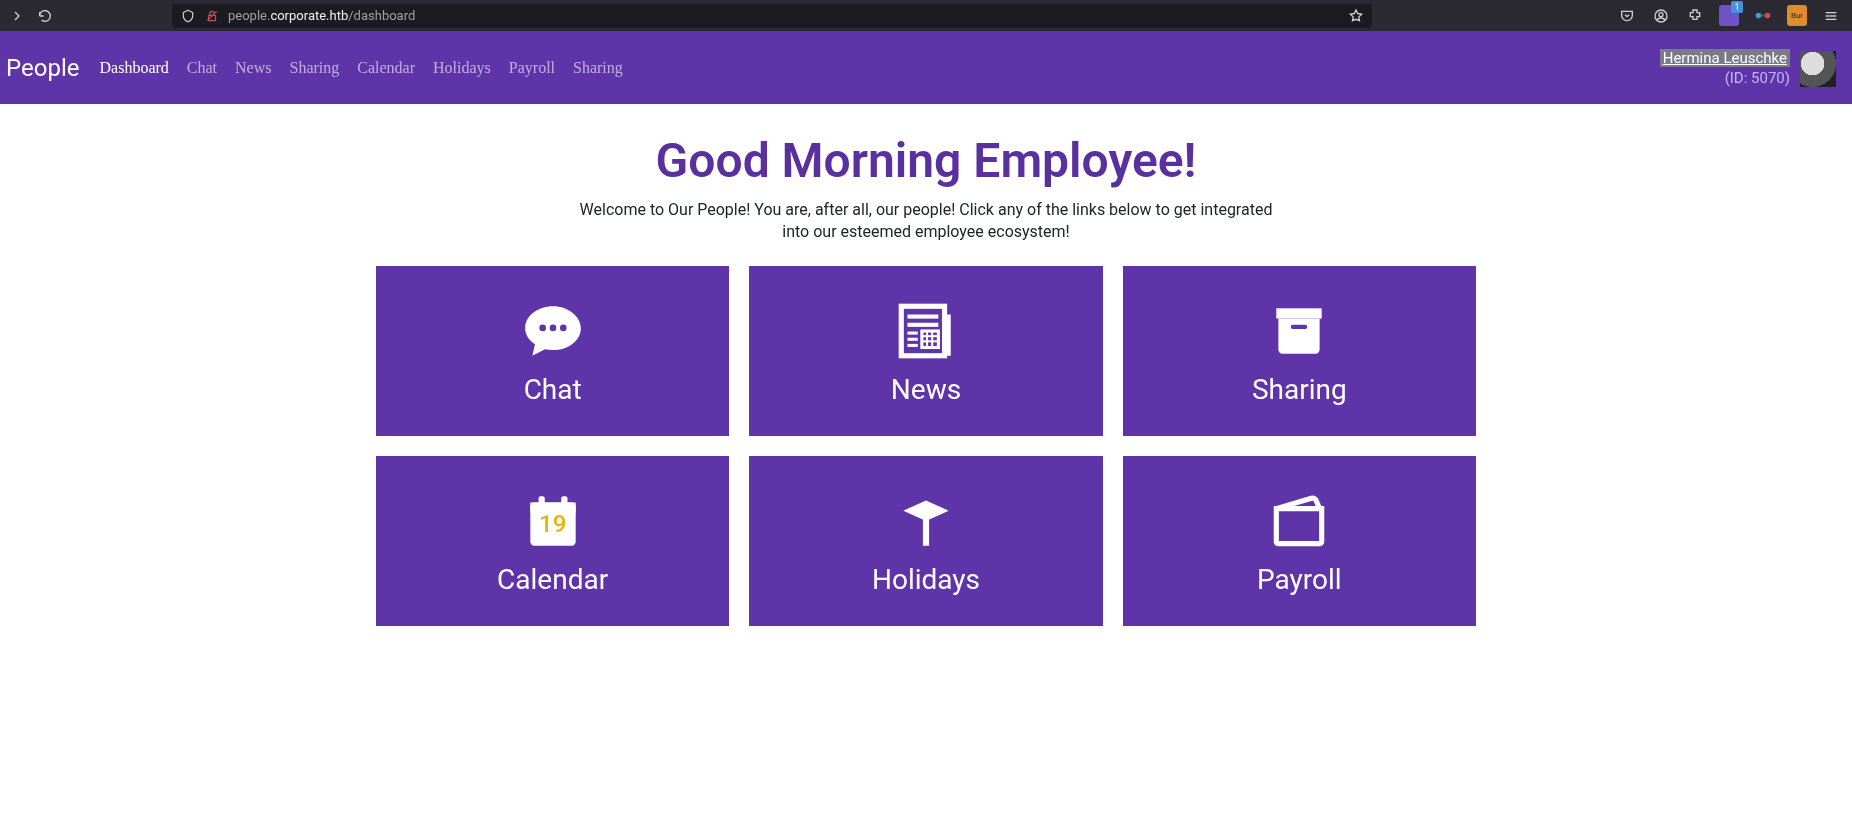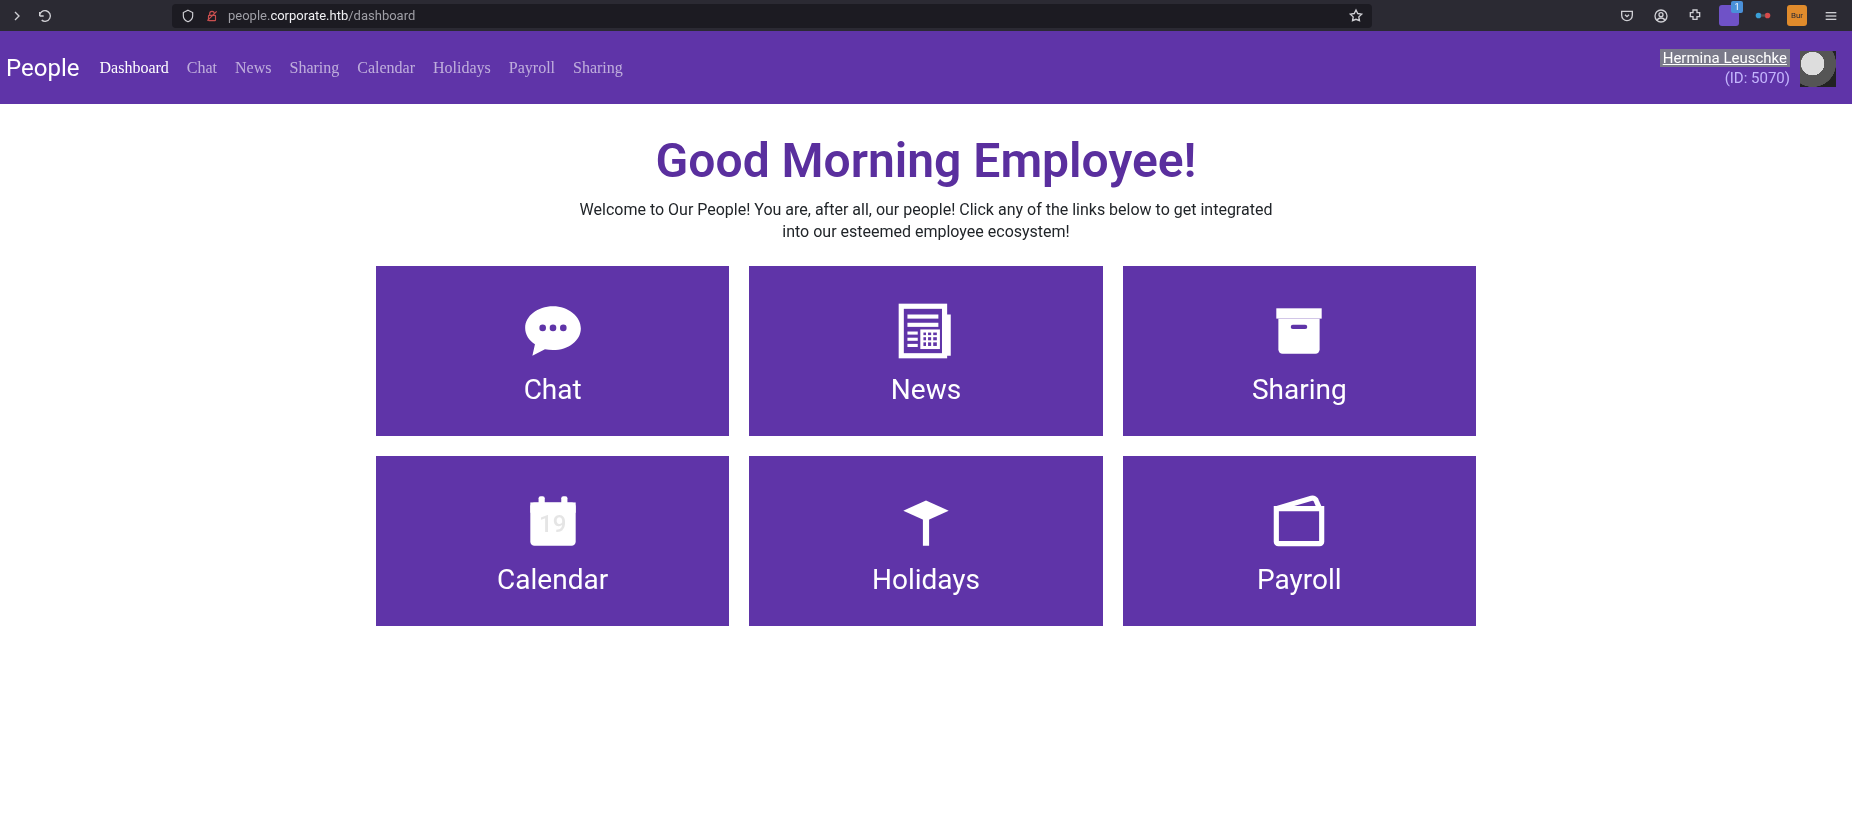--- a/index.html
+++ b/index.html
@@ -151,21 +151,21 @@
   .card .card-label { font-size:28px; margin-top:6px; }
 
   
   .cal-wrap { position:relative; }
   .cal-num {
     position:absolute;
     top:54%; left:50%;
     transform:translate(-50%,-50%);
     font-size:24px;
     font-weight:500;
-    color:#e5e5e5;
+    color:#eab308;
   }
 </style>
 </head>
 <body>
 
 <div class="chrome">
   <div class="nav-btn">
     <svg viewBox="0 0 24 24">
         <path d="M9 6l6 6-6 6"></path>
       </svg>

